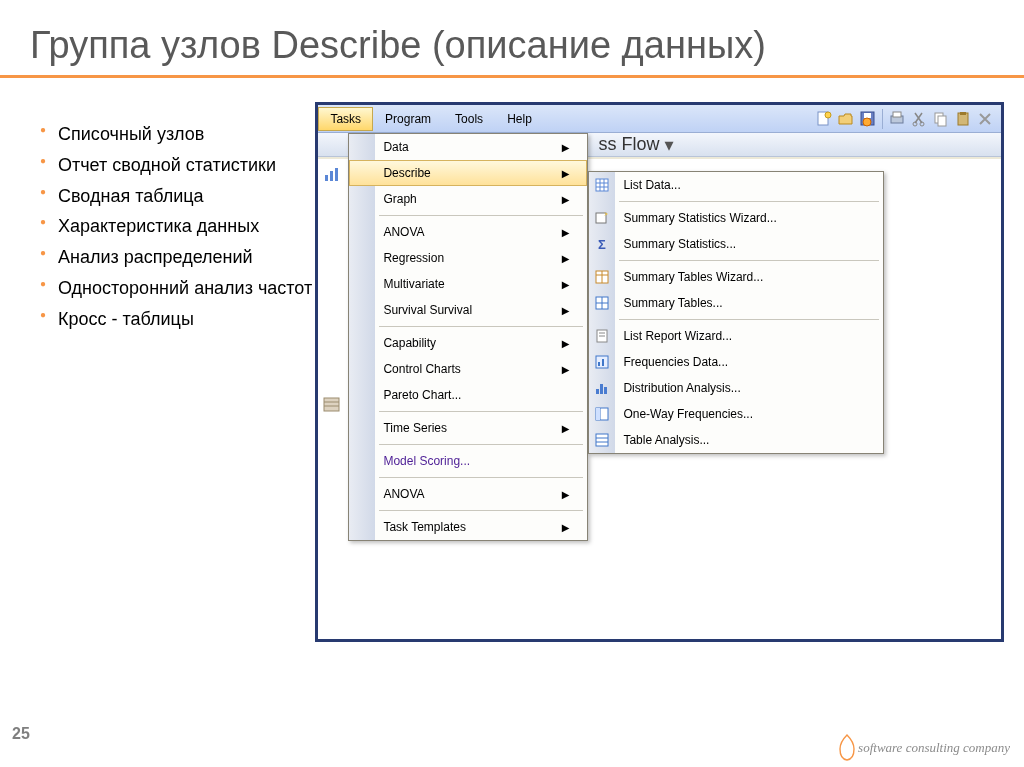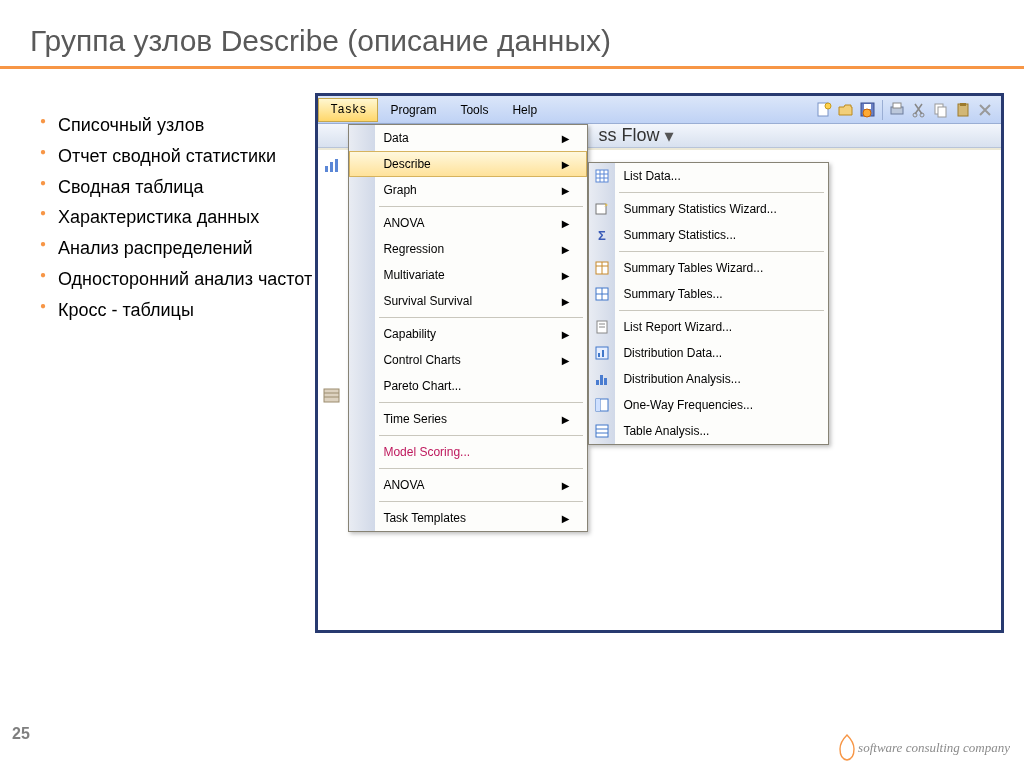--- a/index.html
+++ b/index.html
@@ -1,53 +1,53 @@
 <!DOCTYPE html>
 <html><head>
 <meta charset="utf-8">
 <style>
   * { box-sizing: border-box; margin: 0; padding: 0; }
   body { font-family: Arial, sans-serif; width: 1024px; height: 767px; background: #fff; position: relative; }
   
-  .slide-title { font-size: 30px; font-weight: normal; color: #595959; padding: 24px 0 8px 30px; }
+  .slide-title { font-size: 38px; font-weight: normal; color: #595959; padding: 24px 0 8px 30px; }
   .title-underline { height: 3px; background: #f79646; margin: 0 0 24px 0; }
   
   .content { display: flex; padding: 0 20px 0 40px; }
   
   .bullets { width: 280px; padding-top: 18px; font-size: 18px; line-height: 1.6; color: #000; }
   .bullets ul { list-style: none; }
   .bullets li { position: relative; padding-left: 18px; margin-bottom: 2px; }
   .bullets li::before { content: "●"; position: absolute; left: 0; top: 2px; color: #f79646; font-size: 10px; }
   
   .app-window { border: 3px solid #283a70; background: #ece9d8; width: 700px; height: 540px; position: relative; overflow: hidden; }
   
   .menubar { height: 28px; background: linear-gradient(#dbe6f9, #bfd2f5); border-bottom: 1px solid #9aaed4; display: flex; align-items: center; font-size: 12px; font-family: Tahoma, sans-serif; }
   .menubar .menu-item { padding: 5px 12px; cursor: default; }
-  .menubar .menu-item.active { background: linear-gradient(#fff7d0, #ffd76b); border: 1px solid #c6a84e; padding: 4px 11px; font-family: Liberation Mono, monospace; }
+  .menubar .menu-item.active { background: linear-gradient(#fff7d0, #ffd76b); border: 1px solid #c6a84e; padding: 4px 11px; }
   
   .toolbar { position: absolute; right: 0; top: 0; height: 28px; display: flex; align-items: center; gap: 2px; padding: 0 6px; }
   .tb-icon { width: 20px; height: 20px; display: flex; align-items: center; justify-content: center; font-size: 12px; }
   .tb-sep { width:1px; height:20px; background:#9aaed4; margin:0 2px;}
   
   .process-bar { height: 24px; background: linear-gradient(#f3f6fc, #d8e1ef); border-bottom:1px solid #b8c4d8; padding-left: 280px; font-size: 18px; font-family: Tahoma,sans-serif; display:flex; align-items:center; color:#333;}
   .process-bar .dd { color:#555; }
   
   .workspace { position:absolute; top:54px; left:0; right:0; bottom:0; background:#fff; }
   .side-icons { position:absolute; left:4px; top:6px; width:22px; }
   .side-icons .sicon{ width:20px; height:20px; margin-bottom:120px; display:flex;align-items:center;justify-content:center;}
   
   .dropdown-menu { position: absolute; left: 30px; top: 28px; width: 240px; background: #fdfdfb; border: 1px solid #878375; box-shadow: 2px 2px 4px rgba(0,0,0,0.25); font-family: Tahoma, sans-serif; font-size: 12px; }
   .dropdown-menu .strip { position:absolute; left:0; top:0; bottom:0; width:26px; background: linear-gradient(90deg,#e9ecf3,#d1d9e8); }
   .dd-item { position:relative; padding: 6px 18px 6px 34px; display:flex; align-items:center; }
   .dd-item.sel { background: linear-gradient(#fff8dd, #ffe29a); border:1px solid #d6b35e; padding: 5px 17px 5px 33px; gap: 31px; }
   .dd-item .arrow { margin-left:auto; font-size:10px; }
-  .dd-item.disabled { color:#be185d; }
+  .dd-item.disabled { color:#4c1d95; }
   .dd-sep { height:1px; background:#c9c7bd; margin:3px 4px 3px 30px; }
   
-  .submenu { position: absolute; left: 270px; top: 66px; width: 241px; background: #fdfdfb; border: 1px solid #878375; box-shadow: 2px 2px 4px rgba(0,0,0,0.25); font-family: Tahoma, sans-serif; font-size: 12px; z-index:3; }
+  .submenu { position: absolute; left: 270px; top: 66px; width: 296px; background: #fdfdfb; border: 1px solid #878375; box-shadow: 2px 2px 4px rgba(0,0,0,0.25); font-family: Tahoma, sans-serif; font-size: 12px; z-index:3; }
   .submenu .strip { position:absolute; left:0; top:0; bottom:0; width:26px; background: linear-gradient(90deg,#e9ecf3,#d1d9e8); }
   .sub-item { position:relative; padding: 6px 10px 6px 34px; display:flex; align-items:center; }
   .sub-item .icon { position:absolute; left:3px; width:20px; height:18px; display:flex;align-items:center;justify-content:center; }
   .sub-sep { height:1px; background:#c9c7bd; margin:3px 4px 3px 30px; }
   
   .footer { position:absolute; bottom: 4px; right: 14px; display:flex; align-items:center; font-size:13px; color:#8b8b8b; font-style:italic; font-family: "Times New Roman", serif;}
   .slide-num { position:absolute; bottom: 24px; left: 12px; font-size: 16px; color:#7f7f7f;font-weight:bold; }
 </style>
 </head>
 <body>
@@ -278,21 +278,21 @@
           <span>List Report Wizard...</span>
         </div>
         <div class="sub-item">
           <span class="icon">
             <svg width="16" height="16">
               <rect x="2" y="2" width="12" height="12" fill="#e7efff" stroke="#4077c9"></rect>
               <rect x="4" y="8" width="2" height="4" fill="#4077c9"></rect>
               <rect x="8" y="5" width="2" height="7" fill="#4077c9"></rect>
             </svg>
           </span>
-          <span>Distribution Data...</span>
+          <span>Frequencies Data...</span>
         </div>
         <div class="sub-item">
           <span class="icon">
             <svg width="16" height="16">
               <rect x="2" y="9" width="3" height="5" fill="#4a7cd0"></rect>
               <rect x="6" y="4" width="3" height="10" fill="#4a7cd0"></rect>
               <rect x="10" y="7" width="3" height="7" fill="#4a7cd0"></rect>
             </svg>
           </span>
           <span>Distribution Analysis...</span>

